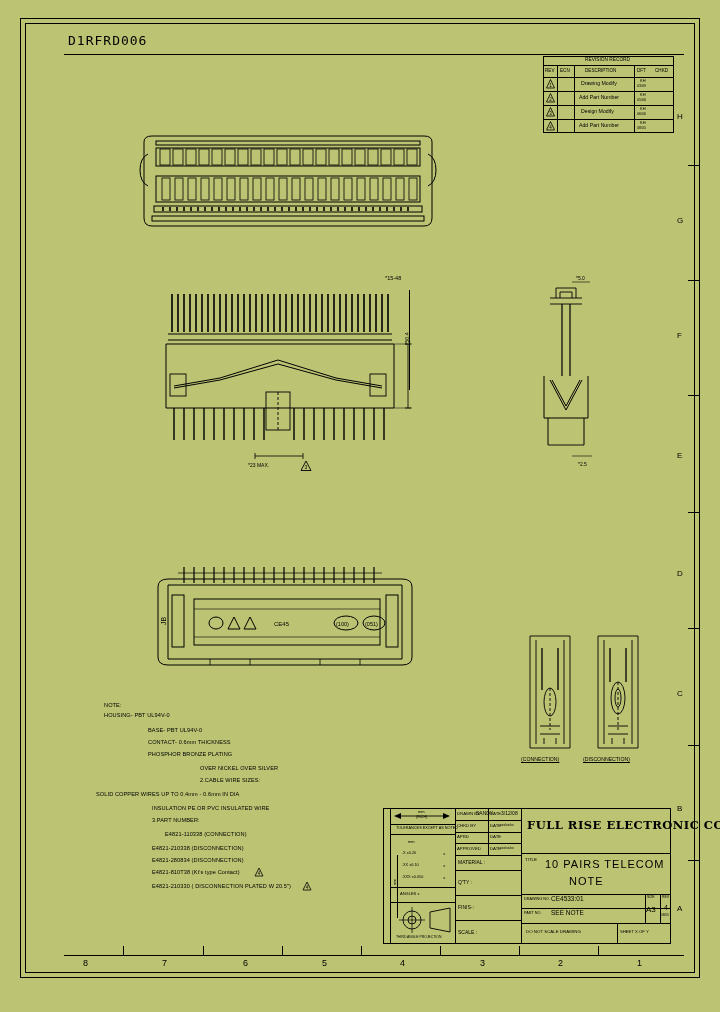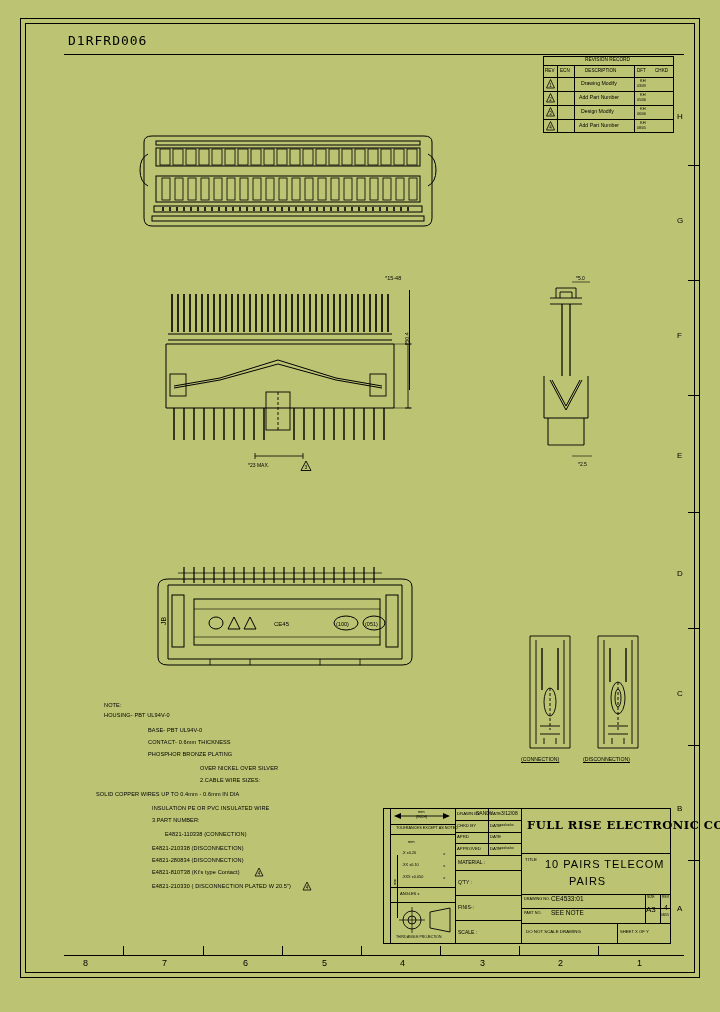--- a/index.html
+++ b/index.html
@@ -517,21 +517,21 @@
     <div class="ln" style="left:521px;top:908px;width:150px;height:1px;"></div>
     <div class="ln" style="left:521px;top:923px;width:150px;height:1px;"></div>
     <div class="ln" style="left:645px;top:894px;width:1px;height:29px;"></div>
     <div class="ln" style="left:660px;top:894px;width:1px;height:29px;"></div>
     <div class="ln" style="left:617px;top:923px;width:1px;height:21px;"></div>
 
     <div class="tb-t" id="company" style="left:527px;top:820px;">FULL RISE ELECTRONIC CO., LTD</div>
 
     <div class="tb-t" style="left:525px;top:858px;font-size:4.4px;">TITLE</div>
     <div class="tb-t title-big" style="left:545px;top:859px;">10 PAIRS TELECOM</div>
-    <div class="tb-t title-big" style="left:569px;top:876px;">PAIRS</div>
+    <div class="tb-t title-big" style="left:569px;top:876px;">NOTE</div>
 
     <div class="tb-t" style="left:524px;top:898px;font-size:3.8px;">DRAWING NO.</div>
     <div class="tb-t" style="left:551px;top:896px;font-size:6.5px;">CE4533:01</div>
     <div class="tb-t" style="left:524px;top:912px;font-size:3.8px;">PART NO.</div>
     <div class="tb-t" style="left:551px;top:910px;font-size:6.5px;">SEE NOTE</div>
 
     <div class="tb-t" style="left:647px;top:896px;font-size:3.4px;">SIZE</div>
     <div class="tb-t" style="left:646px;top:906px;font-size:8px;">A3</div>
     <div class="tb-t" style="left:662px;top:896px;font-size:3.4px;">REV</div>
     <div class="tb-t" style="left:664px;top:904px;font-size:7px;">4</div>

